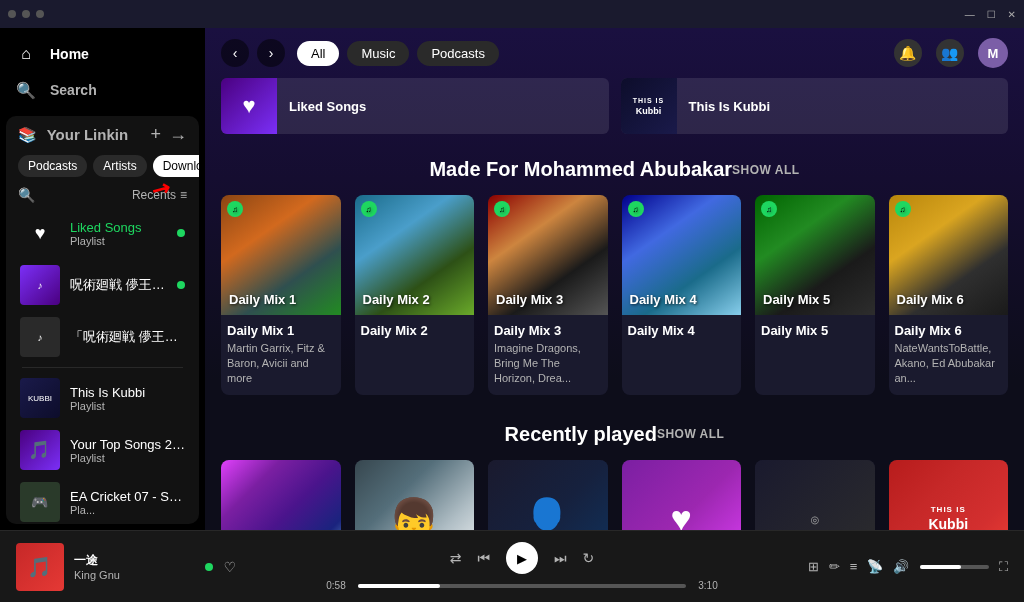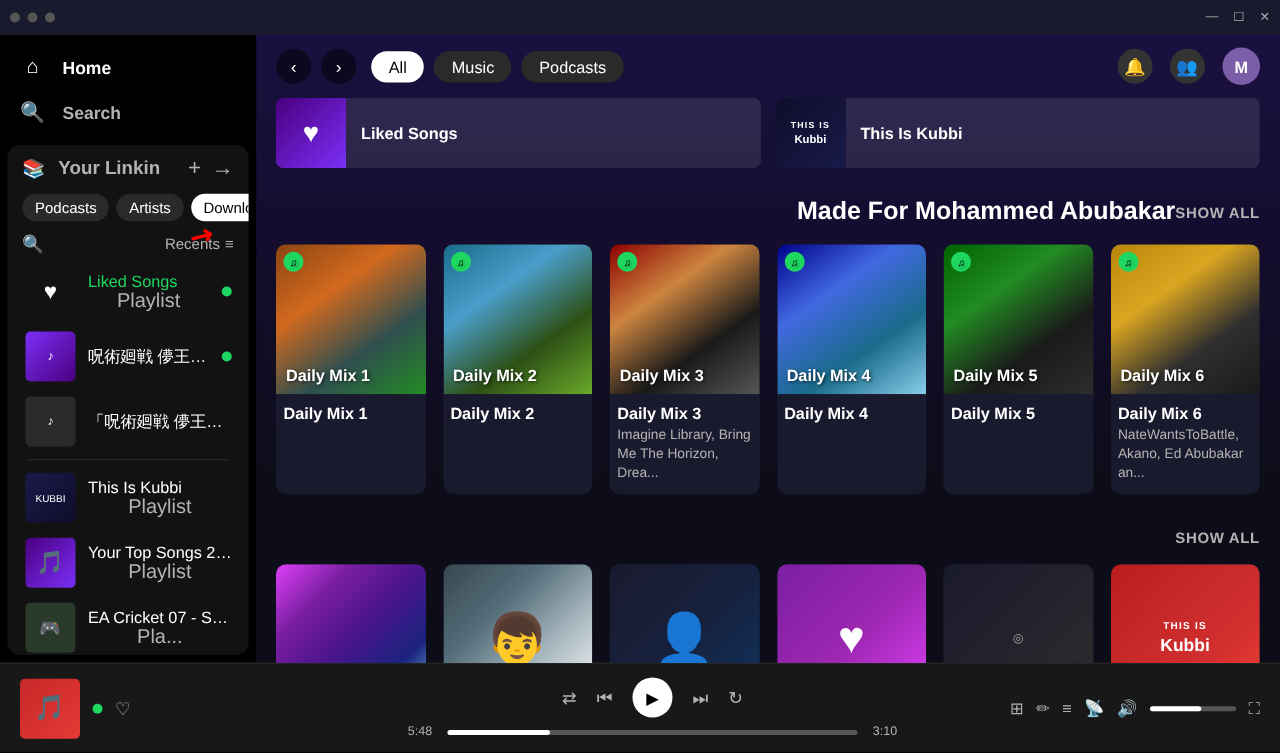--- a/index.html
+++ b/index.html
@@ -137,26 +137,25 @@
     .library-item-name {
       font-size: 13px;
       font-weight: 500;
       white-space: nowrap;
       overflow: hidden;
       text-overflow: ellipsis;
       color: #fff;
     }
     .library-item-name.active { color: #1ed760; }
     .library-item-sub {
-      font-size: 16px;
+      font-size: 11px;
       color: #b3b3b3;
       white-space: nowrap;
       overflow: hidden;
       text-overflow: ellipsis;
-      text-align: center;
     }
     .library-item-dot {
       width: 8px; height: 8px; border-radius: 50%;
       background: #1ed760;
       flex-shrink: 0;
     }
 
     
     .red-arrow {
       position: absolute;
@@ -286,21 +285,21 @@
     .quick-card-label {
       padding: 0 12px;
       font-size: 13px;
       font-weight: 700;
     }
 
     
     .section-header {
       display: flex;
       align-items: center;
-      justify-content: flex-end;
+      justify-content: center;
       margin-bottom: 14px;
     }
     .section-title {
       font-size: 20px;
       font-weight: 700;
     }
     .show-all {
       font-size: 12px;
       color: #b3b3b3;
       cursor: pointer;
@@ -695,20 +694,21 @@
 
         <div class="mix-card">
           <div class="mix-card-img-wrap">
             <div class="mix-card-img mix1">
               <div class="mix-label-badge">♫</div>
               <span>Daily Mix 1</span>
             </div>
           </div>
           <div class="mix-card-info">
             <div class="mix-card-title">Daily Mix 1</div>
+            <div class="mix-card-sub">Martin Garrix, Fitz &amp; Baron, Avicii and more</div>
           </div>
         </div>
 
         <div class="mix-card">
           <div class="mix-card-img-wrap">
             <div class="mix-card-img mix2">
               <div class="mix-label-badge">♫</div>
               <span>Daily Mix 2</span>
             </div>
           </div>
@@ -719,21 +719,21 @@
 
         <div class="mix-card">
           <div class="mix-card-img-wrap">
             <div class="mix-card-img mix3">
               <div class="mix-label-badge">♫</div>
               <span>Daily Mix 3</span>
             </div>
           </div>
           <div class="mix-card-info">
             <div class="mix-card-title">Daily Mix 3</div>
-            <div class="mix-card-sub">Imagine Library, Bring Me The Horizon, Drea...</div>
+            <div class="mix-card-sub">Imagine Dragons, Bring Me The Horizon, Drea...</div>
           </div>
         </div>
 
         <div class="mix-card">
           <div class="mix-card-img-wrap">
             <div class="mix-card-img mix4">
               <div class="mix-label-badge">♫</div>
               <span>Daily Mix 4</span>
             </div>
           </div>
@@ -763,20 +763,21 @@
           </div>
           <div class="mix-card-info">
             <div class="mix-card-title">Daily Mix 6</div>
             <div class="mix-card-sub">NateWantsToBattle, Akano, Ed Abubakar an...</div>
           </div>
         </div>
       </div>
 
       <div class="recently-section">
         <div class="section-header">
+          <h2 class="section-title">Recently played</h2>
           <span class="show-all">Show all</span>
         </div>
 
         <div class="recent-grid">
           <div class="recent-card">
             <div class="recent-card-img r1"></div>
           </div>
           <div class="recent-card">
             <div class="recent-card-img r2" style="font-size:40px;color:#fff;">👦</div>
           </div>
@@ -800,34 +801,38 @@
         </div>
       </div>
 
     </div>
   </div>
 </div>
 
 <div class="playback-bar">
   <div class="playback-left">
     <div class="now-playing-img">🎵</div>
+    <div class="now-playing-info">
+      <div class="now-playing-title">一途</div>
+      <div class="now-playing-artist">King Gnu</div>
+    </div>
     <div class="now-playing-dot"></div>
     <span class="heart-btn">♡</span>
   </div>
 
   <div class="playback-center">
     <div class="playback-controls">
       <button class="ctrl-btn">⇄</button>
       <button class="ctrl-btn">⏮</button>
       <button class="play-btn">▶</button>
       <button class="ctrl-btn">⏭</button>
       <button class="ctrl-btn">↻</button>
     </div>
     <div class="progress-row">
-      <span class="time-label">5:48</span>
+      <span class="time-label">0:58</span>
       <div class="progress-bar">
         <div class="progress-fill"></div>
       </div>
       <span class="time-label">3:10</span>
     </div>
   </div>
 
   <div class="playback-right">
     <span class="right-icon">⊞</span>
     <span class="right-icon">✏</span>

